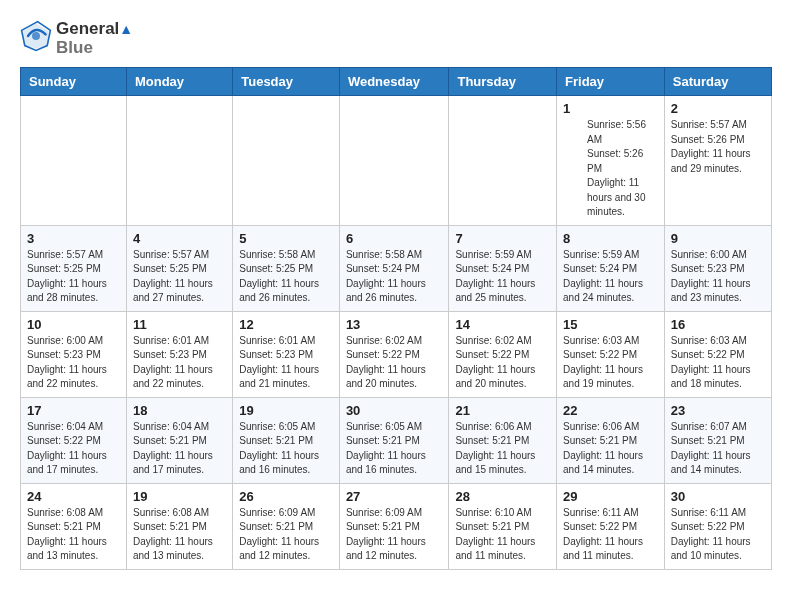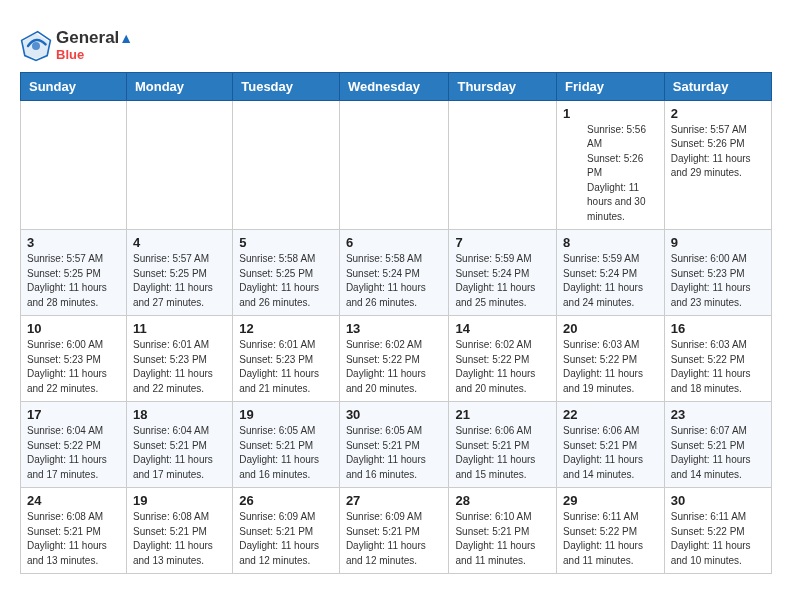--- a/index.html
+++ b/index.html
@@ -16,22 +16,22 @@
       padding: 16px 20px 20px 20px;
     }
     .header {
       display: flex;
       align-items: flex-start;
       justify-content: space-between;
       margin-bottom: 10px;
     }
     .logo {
       display: flex;
-      align-items: flex-end;
-      margin-top: 13px;
+      align-items: flex-start;
+      margin-top: 4px;
     }
     .logo-icon {
       width: 32px;
       height: 32px;
       margin-right: 4px;
     }
     .title-block {
       text-align: right;
     }
     .month-title {
@@ -98,21 +98,21 @@
   <div class="header">
     <div class="logo">
       <svg class="logo-icon" viewBox="0 0 40 40">
         <polygon points="20,4 36,14 36,30 20,36 4,30 4,14" fill="#1a6abf" opacity="0.15"></polygon>
         <polygon points="22,2 38,13 34,32 20,38 6,32 2,13" fill="none" stroke="#1a6abf" stroke-width="2"></polygon>
         <path d="M10,20 Q20,6 32,18" fill="none" stroke="#1a6abf" stroke-width="3" stroke-linecap="round"></path>
         <circle cx="20" cy="20" r="5" fill="#1a6abf" opacity="0.7"></circle>
       </svg>
       <div>
         <div style="font-size:17px;font-weight:bold;color:#333;line-height:1.1;">General<span style="color:#1a6abf;font-size:14px;">▲</span></div>
-        <div style="font-size:13px;font-weight:bold;color:#ef4444;line-height:1.1;">Blue</div>
+        <div style="font-size:17px;font-weight:bold;color:#737373;line-height:1.1;">Blue</div>
       </div>
     </div>
     <div class="title-block">
       <div class="month-title"></div>
       <div class="location"></div>
     </div>
   </div>
 
   <table class="calendar">
     <thead>
@@ -215,21 +215,21 @@
 Sunset: 5:22 PM
 Daylight: 11 hours and 20 minutes.</div>
           </td>
           <td>
             <span class="day-num">14</span>
             <div class="day-info" style="white-space: pre-line;">Sunrise: 6:02 AM
 Sunset: 5:22 PM
 Daylight: 11 hours and 20 minutes.</div>
           </td>
           <td>
-            <span class="day-num">20</span>
+            <span class="day-num">15</span>
             <div class="day-info" style="white-space: pre-line;">Sunrise: 6:03 AM
 Sunset: 5:22 PM
 Daylight: 11 hours and 19 minutes.</div>
           </td>
           <td>
             <span class="day-num">16</span>
             <div class="day-info" style="white-space: pre-line;">Sunrise: 6:03 AM
 Sunset: 5:22 PM
 Daylight: 11 hours and 18 minutes.</div>
           </td>

